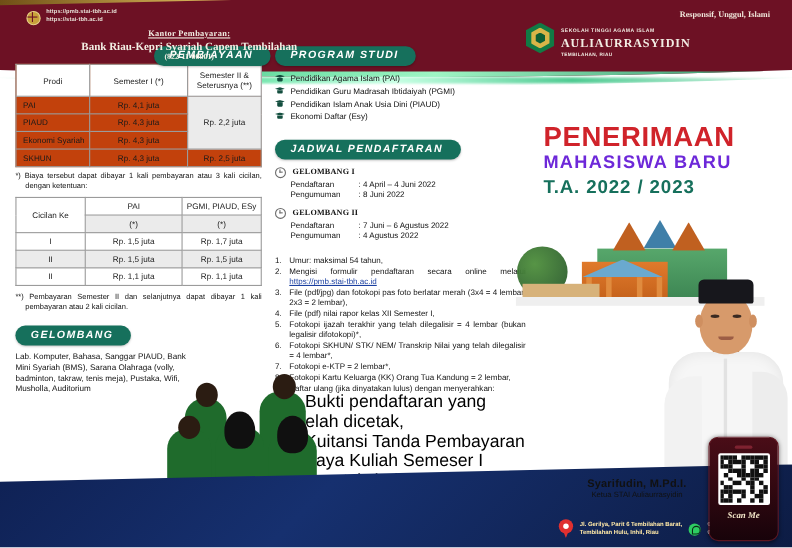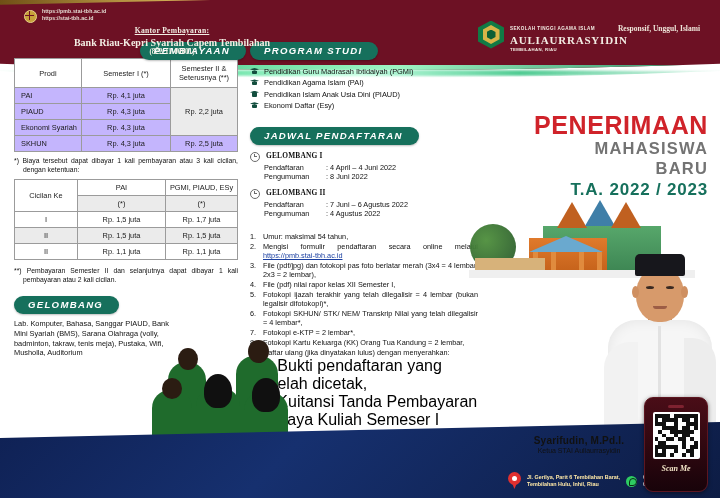--- a/index.html
+++ b/index.html
@@ -53,38 +53,38 @@
   .crest .in{
     width:17px;height:19px;background:#d8b548;
     clip-path:polygon(50% 0,100% 25%,100% 75%,50% 100%,0 75%,0 25%);
     display:flex;align-items:center;justify-content:center;
   }
   .crest .core{width:9px;height:10px;background:#0c5e35;clip-path:polygon(50% 0,100% 25%,100% 75%,50% 100%,0 75%,0 25%);}
   .brandtxt{color:#f2ece3;}
   .brandtxt .l1{font-size:4.6px;letter-spacing:.45px;font-weight:bold;line-height:6px;}
   .brandtxt .l2{font-family:"Liberation Serif",serif;font-size:11px;letter-spacing:.8px;line-height:13px;font-weight:bold;}
   .brandtxt .l3{font-size:4.3px;letter-spacing:.35px;line-height:6px;font-weight:bold;}
-  .tagline{position:absolute;right:20px;top:24px;color:#efe6da;font-size:7.5px;font-weight:bold;font-family:"Liberation Serif",serif;}
+  .tagline{position:absolute;right:20px;top:8px;color:#efe6da;font-size:7.5px;font-weight:bold;font-family:"Liberation Serif",serif;}
 
   
   .pill{
     display:inline-block;background:#16705c;color:#fff;
     border-radius:11px;padding:3px 16px 4px 14px;
     font-style:italic;font-weight:bold;font-size:9.6px;letter-spacing:1.3px;
     box-shadow:0 1px 2px rgba(0,0,0,.25);
     white-space:nowrap;
   }
 
   
   .col-left{position:absolute;left:14px;top:40px;width:224px;}
   .pill-pembiayaan{position:absolute;left:126px;top:0;}
 
   table.fin{
     border-collapse:collapse;width:224px;margin-top:18px;
-    font-size:7.4px;color:#1a1a1a;background:#c4b5fd;
+    font-size:7.4px;color:#1a1a1a;background:#c2410c;
   }
   table.fin td,table.fin th{
     border:1px solid #9b9b9b;padding:3px 2px;text-align:center;vertical-align:middle;
     font-weight:normal;line-height:9px;
   }
   table.fin thead td{background:#fff;padding:5px 2px;}
   table.fin td.lft{text-align:left;padding-left:6px;}
   table.fin td.shade{background:#ebebeb;}
 
   .note{font-size:6.8px;line-height:8.6px;color:#111;margin-top:5px;text-align:justify;}
@@ -135,23 +135,23 @@
     margin:6px 0 0 0;padding:0;list-style:none;
     font-size:7.3px;line-height:9.3px;color:#111;text-align:justify;
   }
   ol.persy>li{padding-left:13px;text-indent:-13px;margin-bottom:.5px;}
   ol.persy>li .n{display:inline-block;width:13px;text-indent:0;}
   ol.persy a{color:#1a3fa0;text-decoration:underline;}
   ul.sub{margin:0;padding:0;list-style:none;}
   ul.sub>li{padding-left:9px;text-indent:-9px;margin-left:14px;}
 
   
-  .title-block{position:absolute;left:494px;top:112px;width:214px;text-align:right;}
+  .title-block{position:absolute;left:494px;top:112px;width:214px;text-align:left;}
   .t1{font-size:25px;font-weight:bold;color:#d0232a;letter-spacing:.6px;line-height:26px;}
-  .t2{font-size:16.5px;font-weight:bold;color:#737373;letter-spacing:1.2px;line-height:20px;margin-left:44px;}
+  .t2{font-size:16.5px;font-weight:bold;color:#6d28d9;letter-spacing:1.2px;line-height:20px;}
   .t3{font-size:17px;font-weight:bold;color:#16705c;letter-spacing:.8px;line-height:22px;margin-top:1px;}
 
   
   .campus{position:absolute;left:505px;top:196px;width:190px;height:96px;}
   .tree{position:absolute;left:-35px;top:28px;width:46px;height:46px;border-radius:50%;
     background:radial-gradient(circle at 35% 35%,#4e8f3c,#26552a);opacity:.95;}
   .bldg-main{position:absolute;left:38px;top:30px;width:118px;height:48px;background:linear-gradient(180deg,#57a76b,#3c8452);}
   .bldg-fr{position:absolute;left:24px;top:42px;width:78px;height:38px;background:linear-gradient(180deg,#e07a2c,#c25f19);}
   .porch{position:absolute;left:24px;top:40px;width:74px;height:16px;background:#6aa9cf;clip-path:polygon(0 100%,50% 0,100% 100%);}
   .gbl{position:absolute;width:30px;height:26px;background:#c06020;clip-path:polygon(50% 0,100% 100%,0 100%);}
@@ -339,25 +339,25 @@
 
     <div class="pill-fasilitas"><span class="pill">GELOMBANG</span></div>
     <div class="fas-text">Lab. Komputer, Bahasa, Sanggar PIAUD, Bank Mini Syariah (BMS), Sarana Olahraga (volly, badminton, takraw, tenis meja), Pustaka, Wifi, Musholla, Auditorium</div>
   </div>
 
   <div class="col-mid">
     <span class="pill">PROGRAM STUDI</span>
     <div class="studi-list">
       <div class="studi-row">
         <span class="cap"></span>
-        <span class="t">Pendidikan Guru Madrasah Ibtidaiyah (PGMI)</span>
+        <span class="t">Pendidikan Agama Islam (PAI)</span>
       </div>
       <div class="studi-row">
         <span class="cap"></span>
-        <span class="t">Pendidikan Agama Islam (PAI)</span>
+        <span class="t">Pendidikan Guru Madrasah Ibtidaiyah (PGMI)</span>
       </div>
       <div class="studi-row">
         <span class="cap"></span>
         <span class="t">Pendidikan Islam Anak Usia Dini (PIAUD)</span>
       </div>
       <div class="studi-row">
         <span class="cap"></span>
         <span class="t">Ekonomi Daftar (Esy)</span>
       </div>
     </div>

